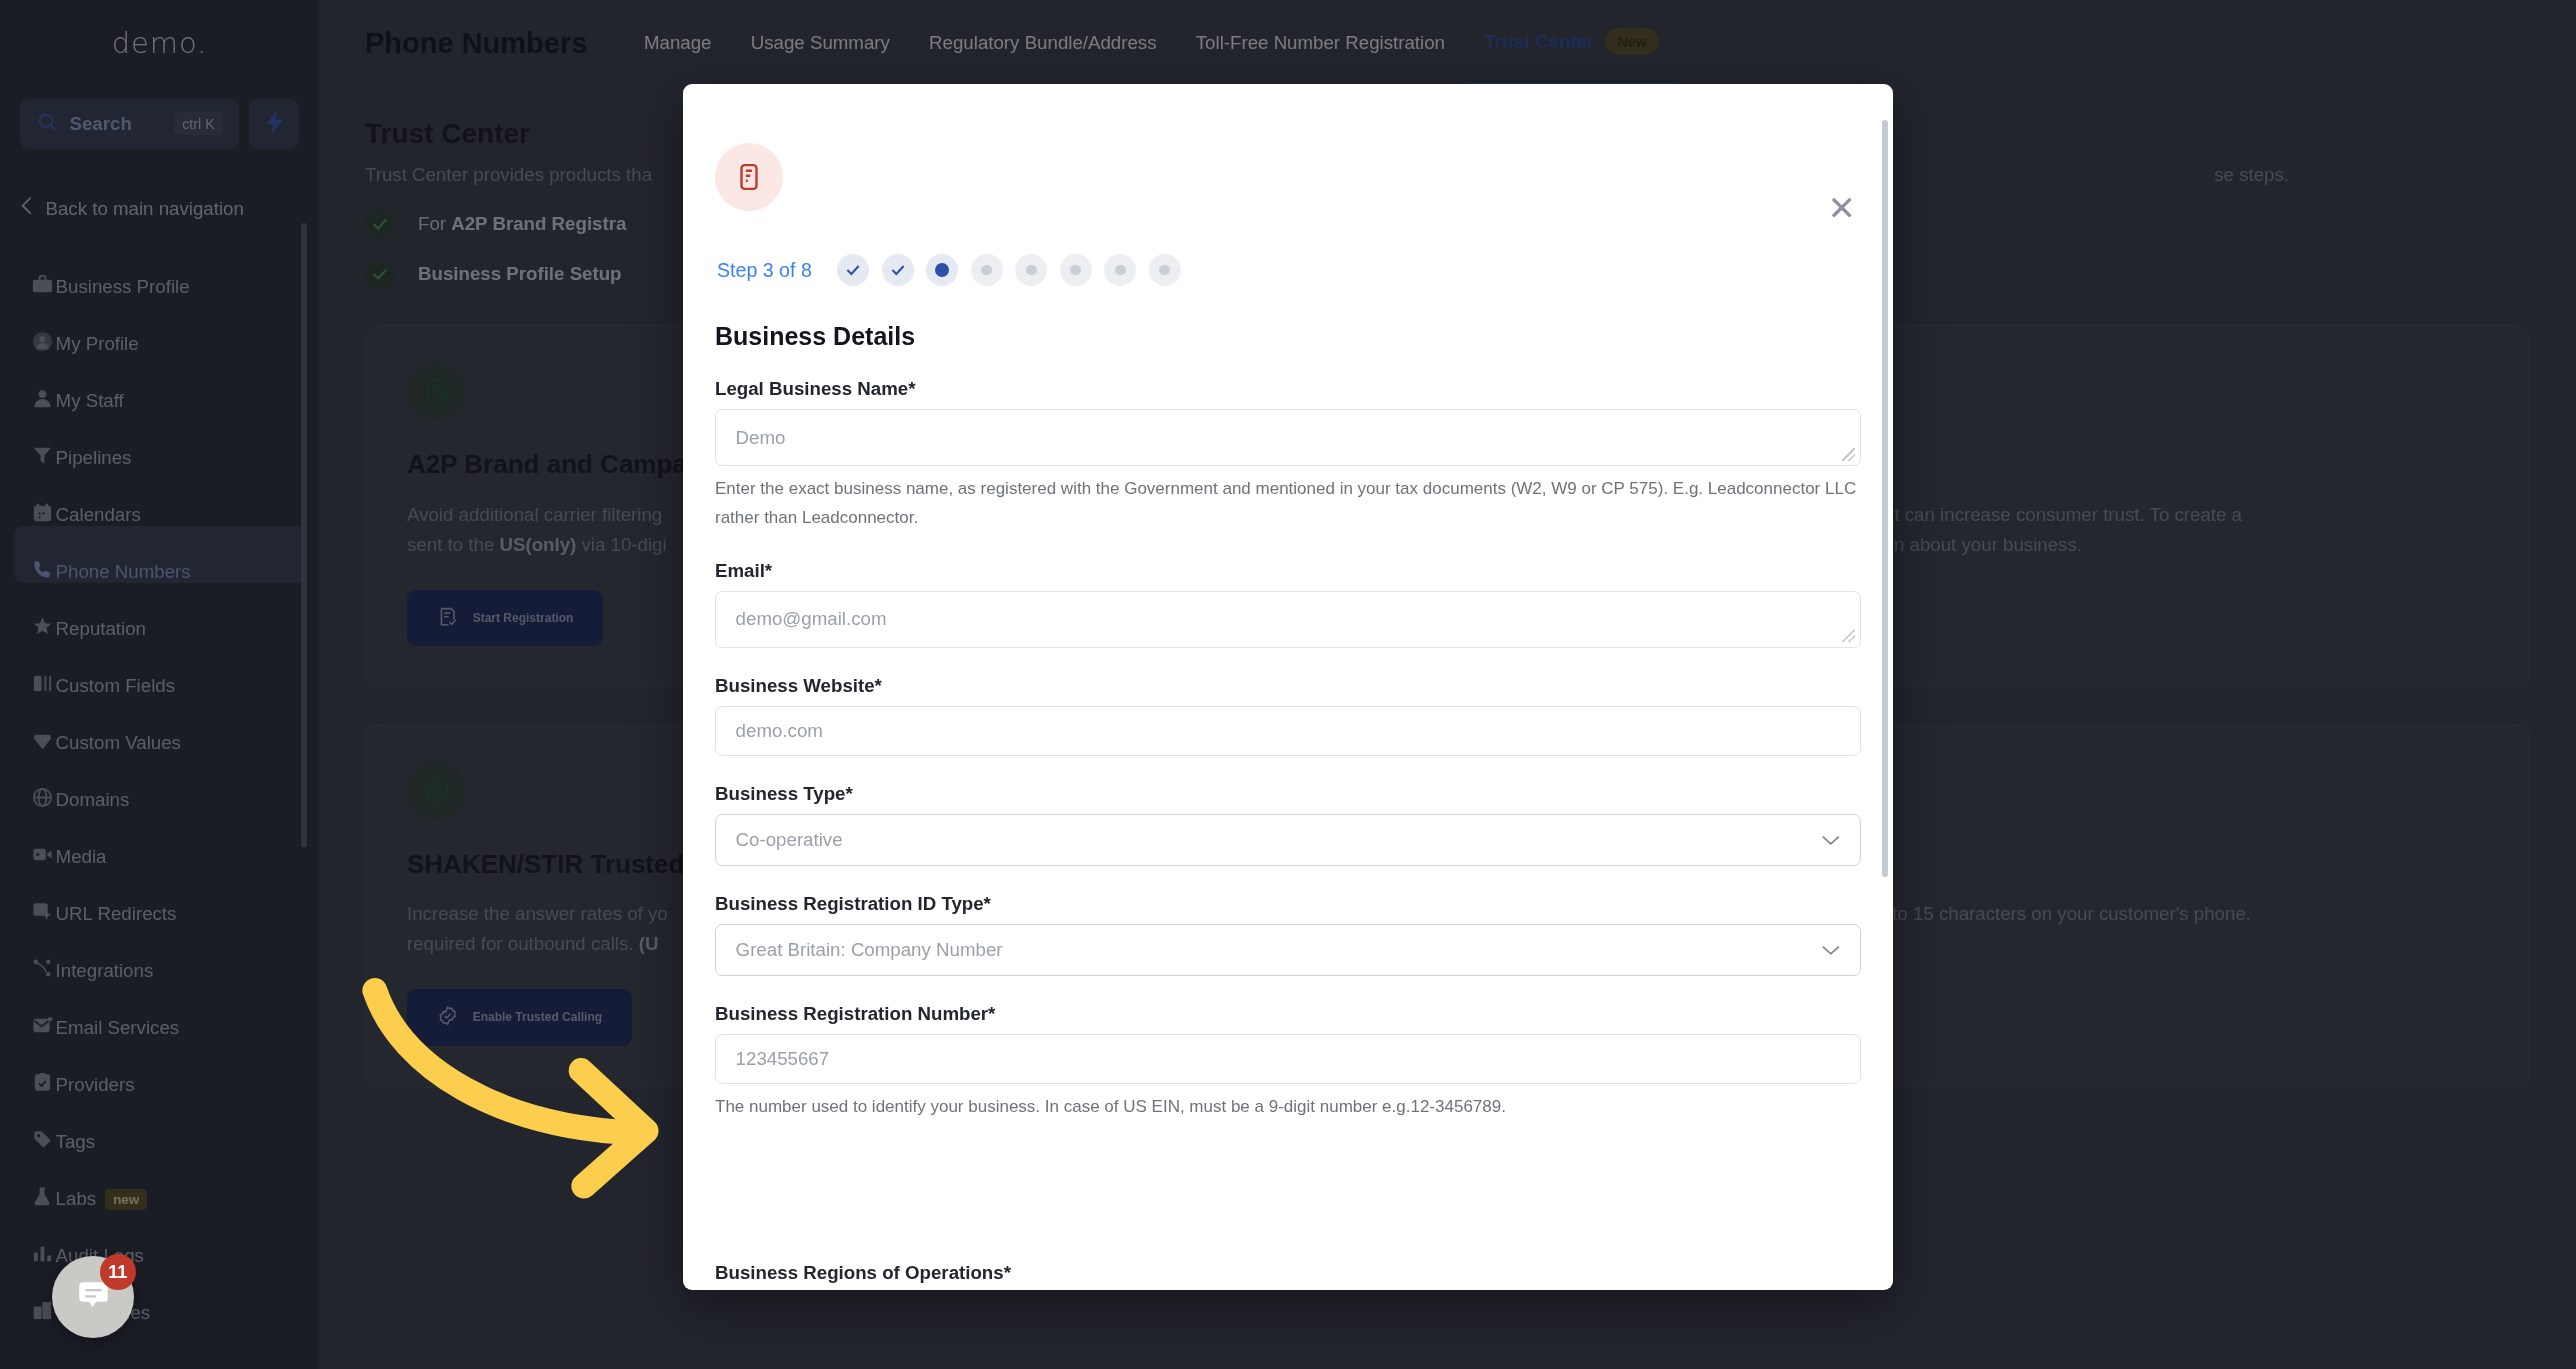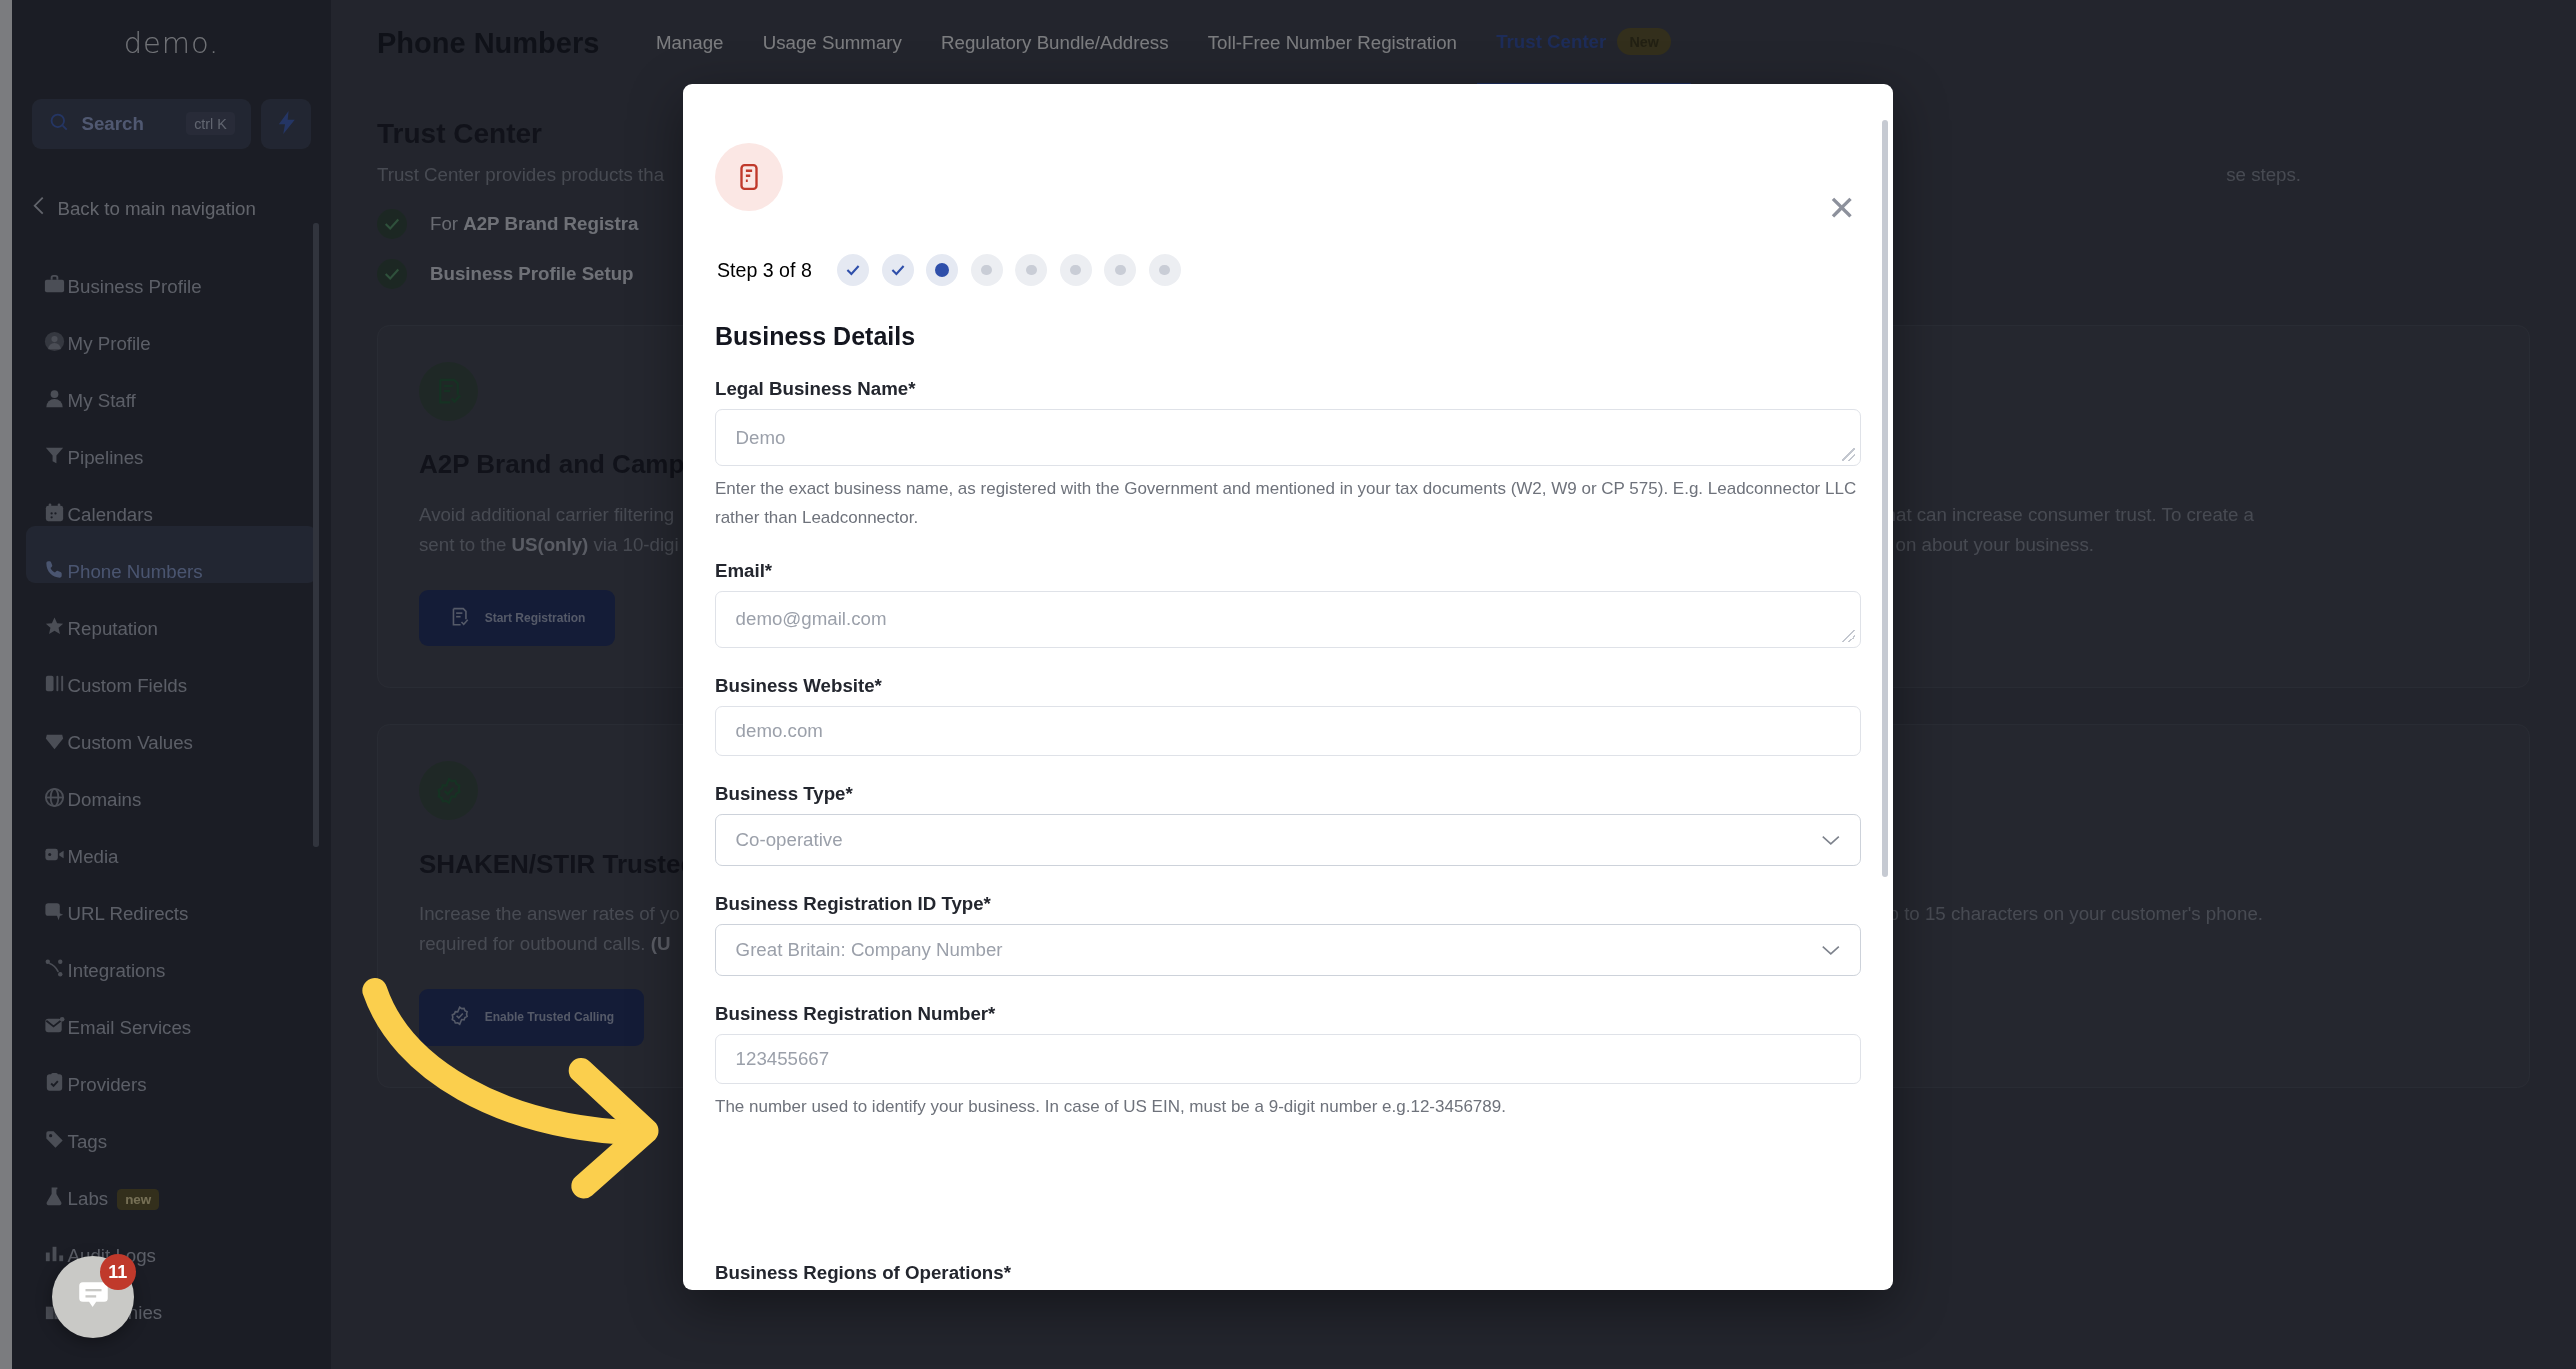--- a/index.html
+++ b/index.html
@@ -5,21 +5,21 @@
   * { box-sizing: border-box; margin: 0; padding: 0; }
   html, body {
     width: 2576px; height: 1370px;
     overflow: hidden;
     font-family: "Liberation Sans", sans-serif;
     background: #ffffff;
   }
   #app { position: relative; width: 2576px; height: 1370px; background:#ffffff; }
 
   
-  .app-base { position:absolute; inset:0; display:flex;padding-left:12px; }
+  .app-base { position:absolute; inset:0; display:flex; }
 
   
   .sidebar {
     width: 319px; height: 1370px; flex: 0 0 319px;
     background: #2b2e38;
     position: relative;
     padding: 0;
   }
   .brand { height: 86px; display:flex; align-items:center; justify-content:center; }
   .brand-text {
@@ -129,21 +129,21 @@
   }
   .modal-close {
     position:absolute; right: 37px; top: 107px; font-size: 34px;
     color:#8d919c; line-height: 1; font-family:"Liberation Sans", sans-serif;
   }
   .modal-ico {
     width: 68px; height:68px; border-radius:50%; background:#fbe7e4;
     display:flex; align-items:center; justify-content:center; margin-top: 59px; margin-left: 32px;
   }
   .steps { display:flex; align-items:center; gap: 12.5px; margin: 43px 0 0 34px; }
-  .step-label { font-size: 19.6px; color:#000000; margin-right: 13px; text-align: right; }
+  .step-label { font-size: 19.6px; color:#3b82f6; margin-right: 13px; text-align: right; }
   .dot {
     width: 32px; height:32px; border-radius:50%; background:#e5e9f2;
     display:flex; align-items:center; justify-content:center;
   }
   .dot.done svg { display:block; }
   .dot.cur::after {
     content:''; width:14.3px; height:14.3px; border-radius:50%; background:#2f4faa;
   }
   .dot.todo { background:#eceef2; }
   .dot.todo::after { content:''; width:10.7px; height:10.7px; border-radius:50%; background:#c9cdd6; }

